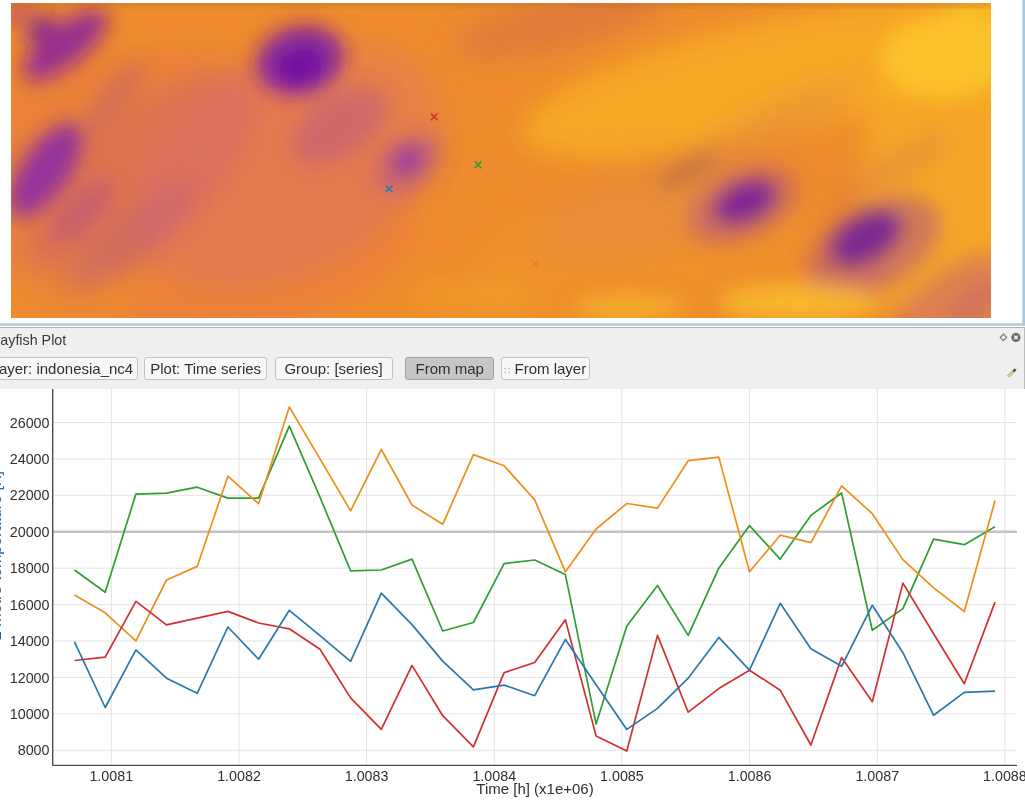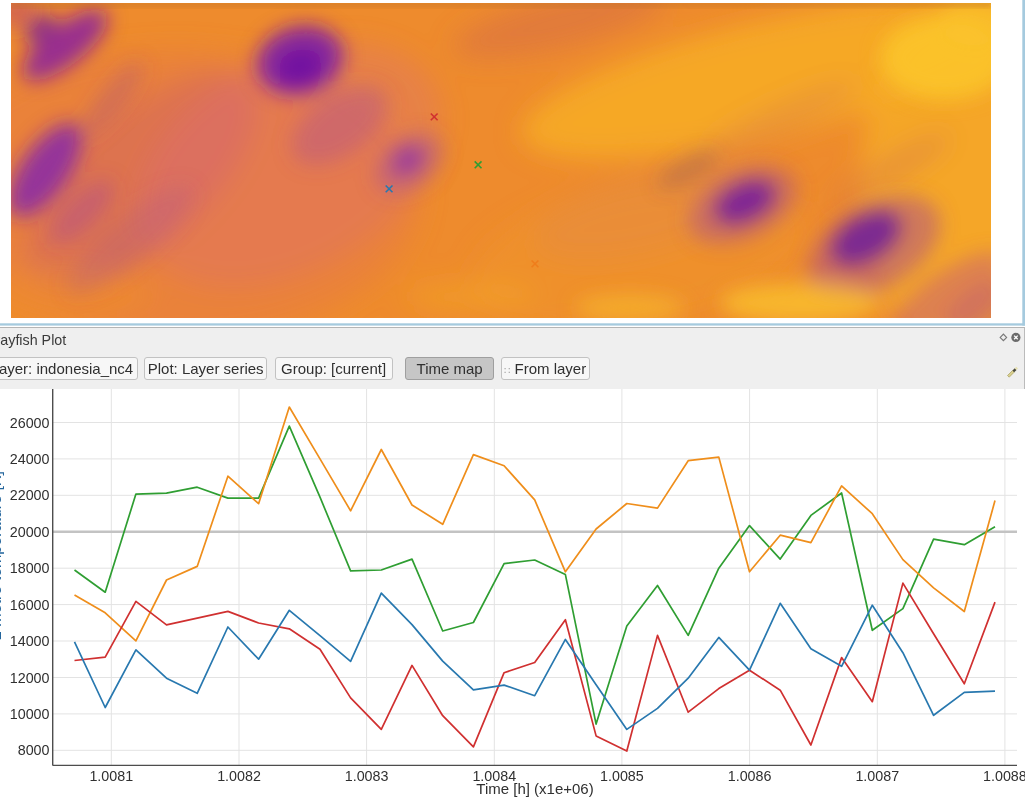--- a/index.html
+++ b/index.html
@@ -75,23 +75,23 @@
 <rect x="1022.3" y="0" width="2.7" height="325.6" fill="#a5cade"></rect>
 </svg>
 <div style="position:absolute;left:0;top:327px;width:1025px;height:62px;background:#efefef;border-top:1px solid #b5b5b5;border-right:1.5px solid #bbbbbb;box-sizing:border-box;overflow:hidden">
   <div style="position:absolute;left:-14.8px;top:3.5px;font-size:14.3px;color:#3a3a3a;white-space:nowrap">Crayfish Plot</div>
   <svg width="40" height="24" viewBox="0 0 40 24" style="position:absolute;left:994px;top:-1px">
     <rect x="7.1" y="8.1" width="4.6" height="4.6" transform="rotate(45 9.4 10.4)" fill="none" stroke="#7a7a7a" stroke-width="1.1"></rect>
     <circle cx="21.9" cy="10.4" r="4.6" fill="#6b6b6b"></circle>
     <path d="M20.1 8.6 L23.7 12.2 M20.1 12.2 L23.7 8.6" stroke="#ffffff" stroke-width="1.3"></path>
   </svg>
   <span class="tbtn" style="left:-15px;width:153.2px;text-align:right;padding-right:4px">Layer: indonesia_nc4</span>
-  <span class="tbtn" style="left:144.2px;width:123px">Plot: Layer series</span>
-  <span class="tbtn" style="left:274.5px;width:118.2px">Group: [current]</span>
-  <span class="tbtn pressed" style="left:404.8px;width:89.7px">Time map</span>
+  <span class="tbtn" style="left:144.2px;width:123px">Plot: Time series</span>
+  <span class="tbtn" style="left:274.5px;width:118.2px">Group: [series]</span>
+  <span class="tbtn pressed" style="left:404.8px;width:89.7px">From map</span>
   <span class="tbtn" style="left:500.6px;width:89px"><span style="color:#a0a0a0;font-size:10px">∷</span> From layer</span>
   <svg width="20" height="20" viewBox="0 0 20 20" style="position:absolute;left:1002px;top:32px">
     <path d="M5.5 15.5 L10.5 10.5 L12.2 12.2 L7.2 17.2 Z" fill="#d8cf8f" stroke="#a89f5f" stroke-width="0.7"></path>
     <path d="M10.5 10.5 L12.8 8.2 L14.5 9.9 L12.2 12.2 Z" fill="#4a4a3a"></path>
     <path d="M12.8 8.2 L14.3 6.7 L16 8.4 L14.5 9.9 Z" fill="#e6e0b0"></path>
   </svg>
 </div>
 <svg width="1025" height="411" viewBox="0 0 1025 411" style="position:absolute;left:0;top:389px" font-family="Liberation Sans, sans-serif" fill="#303030">
 <rect x="0" y="0" width="1025" height="411" fill="#ffffff"></rect>
 <line x1="111.3" y1="0" x2="111.3" y2="376.4" stroke="#e3e3e3" stroke-width="1"></line>

